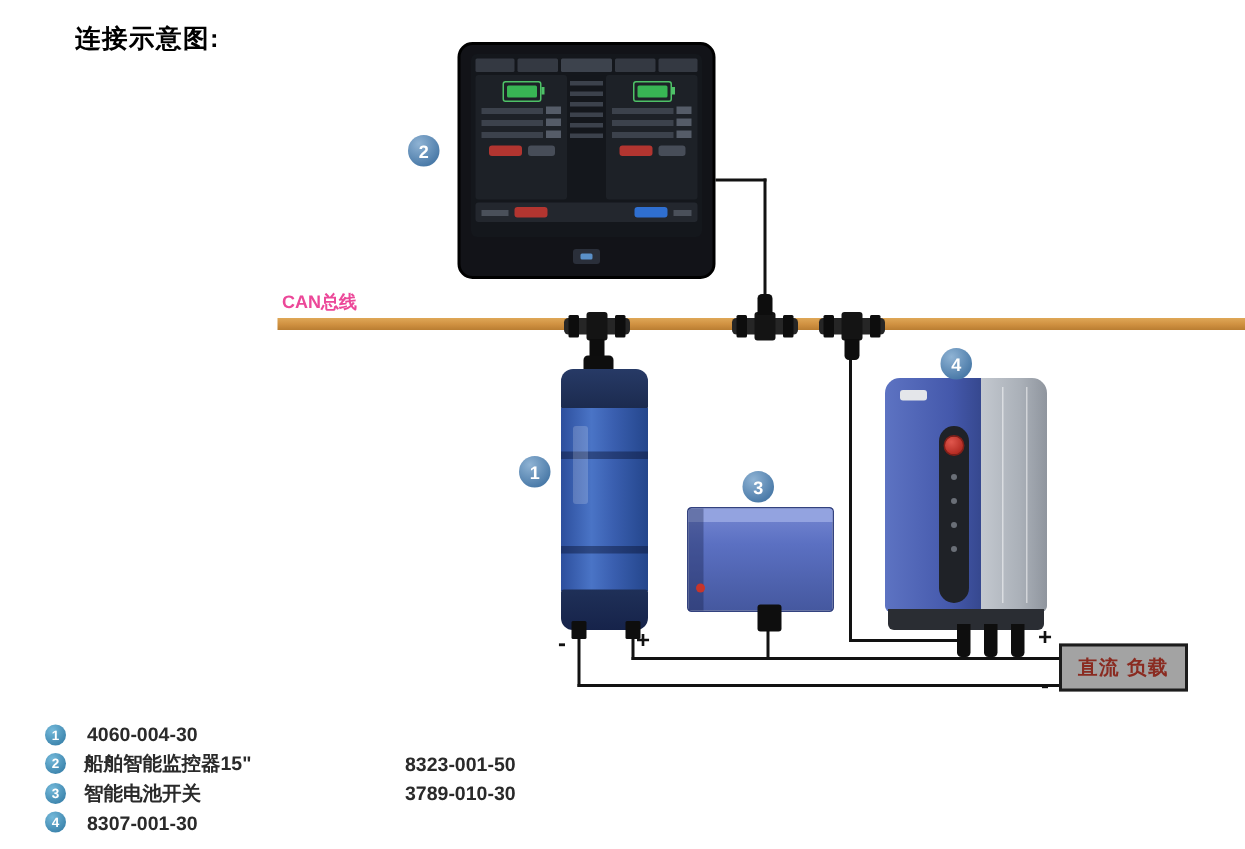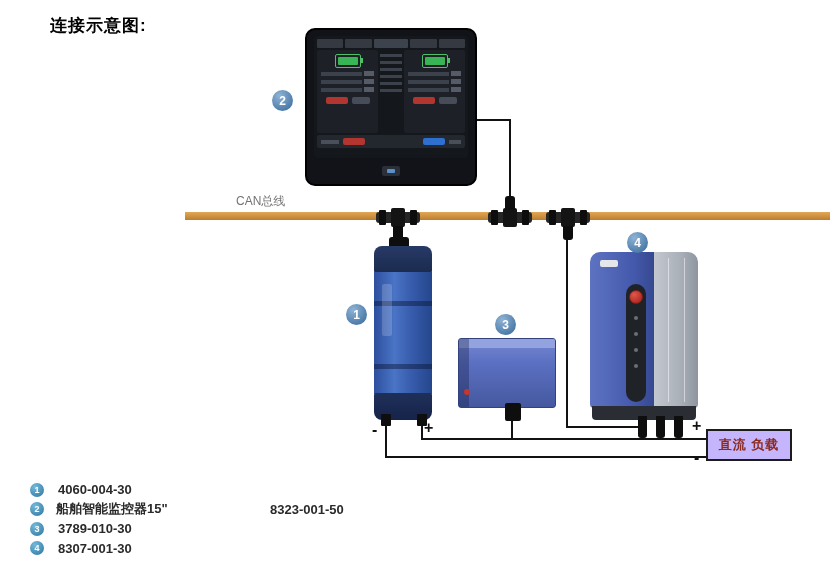--- a/index.html
+++ b/index.html
@@ -5,21 +5,21 @@
   html,body { margin:0; padding:0; background:#fff; }
   .canvas {
     position:relative; width:830px; height:566px; background:#ffffff;
     font-family:"Liberation Sans","DejaVu Sans",sans-serif; overflow:hidden;
   }
 
   
   .title { position:absolute; left:30px; top:14px; font-size:17px; font-weight:bold; color:#000000; letter-spacing:1px;margin-left:20px; }
 
   
-  .can-label { position:absolute; left:188px; top:193px; font-size:12px; font-weight:normal; color:#737373;margin-left:48px; }
+  .can-label { position:absolute; left:188px; top:193px; font-size:12px; font-weight:bold; color:#ec4899; }
   .can-bus { position:absolute; left:185px; top:212px; width:645px; height:8px;
     background:linear-gradient(180deg,#dfa757 0%,#cf9040 55%,#b97d32 100%); }
 
   
   .wire { position:absolute; background:#121212; }
 
   
   .tconn { position:absolute; top:198px; width:44px; height:42px; }
   .t-barrel { position:absolute; top:14px; left:0; width:44px; height:11px; background:#262626; border-radius:3px; }
   .t-nut { position:absolute; top:12px; width:7px; height:15px; background:#0d0d0d; border-radius:1px; }
@@ -90,21 +90,21 @@
   .ch-logo { position:absolute; left:10px; top:8px; width:18px; height:7px; background:#e4e6ea; border-radius:2px; }
   .ch-slot { position:absolute; left:36px; top:32px; width:20px; height:118px; background:#1f2227; border-radius:10px; }
   .ch-btn { position:absolute; left:39px; top:38px; width:14px; height:14px; border-radius:50%;
     background:radial-gradient(circle at 35% 30%,#e0574d,#b22a22 75%); border:1px solid #801f18; box-sizing:border-box; }
   .ch-dot { position:absolute; left:44px; width:4px; height:4px; border-radius:50%; background:#6a6f77; }
   .ch-base { position:absolute; left:2px; top:154px; width:104px; height:14px; background:#2a2d33; border-radius:0 0 4px 4px; }
   .ch-gland { position:absolute; top:164px; width:9px; height:22px; background:#0e0e0e; border-radius:0 0 3px 3px; }
   .ch-gland.g1 { left:48px; } .ch-gland.g2 { left:66px; } .ch-gland.g3 { left:84px; }
 
   
-  .dc-load { position:absolute; left:706px; top:429px; width:86px; height:32px; background:#c4b5fd;
+  .dc-load { position:absolute; left:706px; top:429px; width:86px; height:32px; background:#a3a3a3;
     border:2px solid #1c1c1c; box-sizing:border-box; display:flex; align-items:center; justify-content:center;
     font-size:13px; font-weight:bold; color:#8a2b21; letter-spacing:1px; }
 
   
   .sign { position:absolute; font-size:16px; font-weight:bold; color:#111; line-height:1; }
 
   
   .badge { position:absolute; width:21px; height:21px; border-radius:50%;
     background:radial-gradient(circle at 35% 28%,#8fb3d4,#4a7aa8 75%);
     color:#fff; font-weight:bold; font-size:12px; display:flex; align-items:center; justify-content:center; }
@@ -282,20 +282,21 @@
       <span class="leg-badge">1</span>
       <span class="leg-part">4060-004-30</span>
     </div>
     <div class="leg-row">
       <span class="leg-badge">2</span>
       <span class="leg-label">船舶智能监控器15"</span>
       <span class="leg-part">8323-001-50</span>
     </div>
     <div class="leg-row">
       <span class="leg-badge">3</span>
+      <span class="leg-label">智能电池开关</span>
       <span class="leg-part">3789-010-30</span>
     </div>
     <div class="leg-row">
       <span class="leg-badge">4</span>
       <span class="leg-part">8307-001-30</span>
     </div>
   </div>
 
 </div>
 

